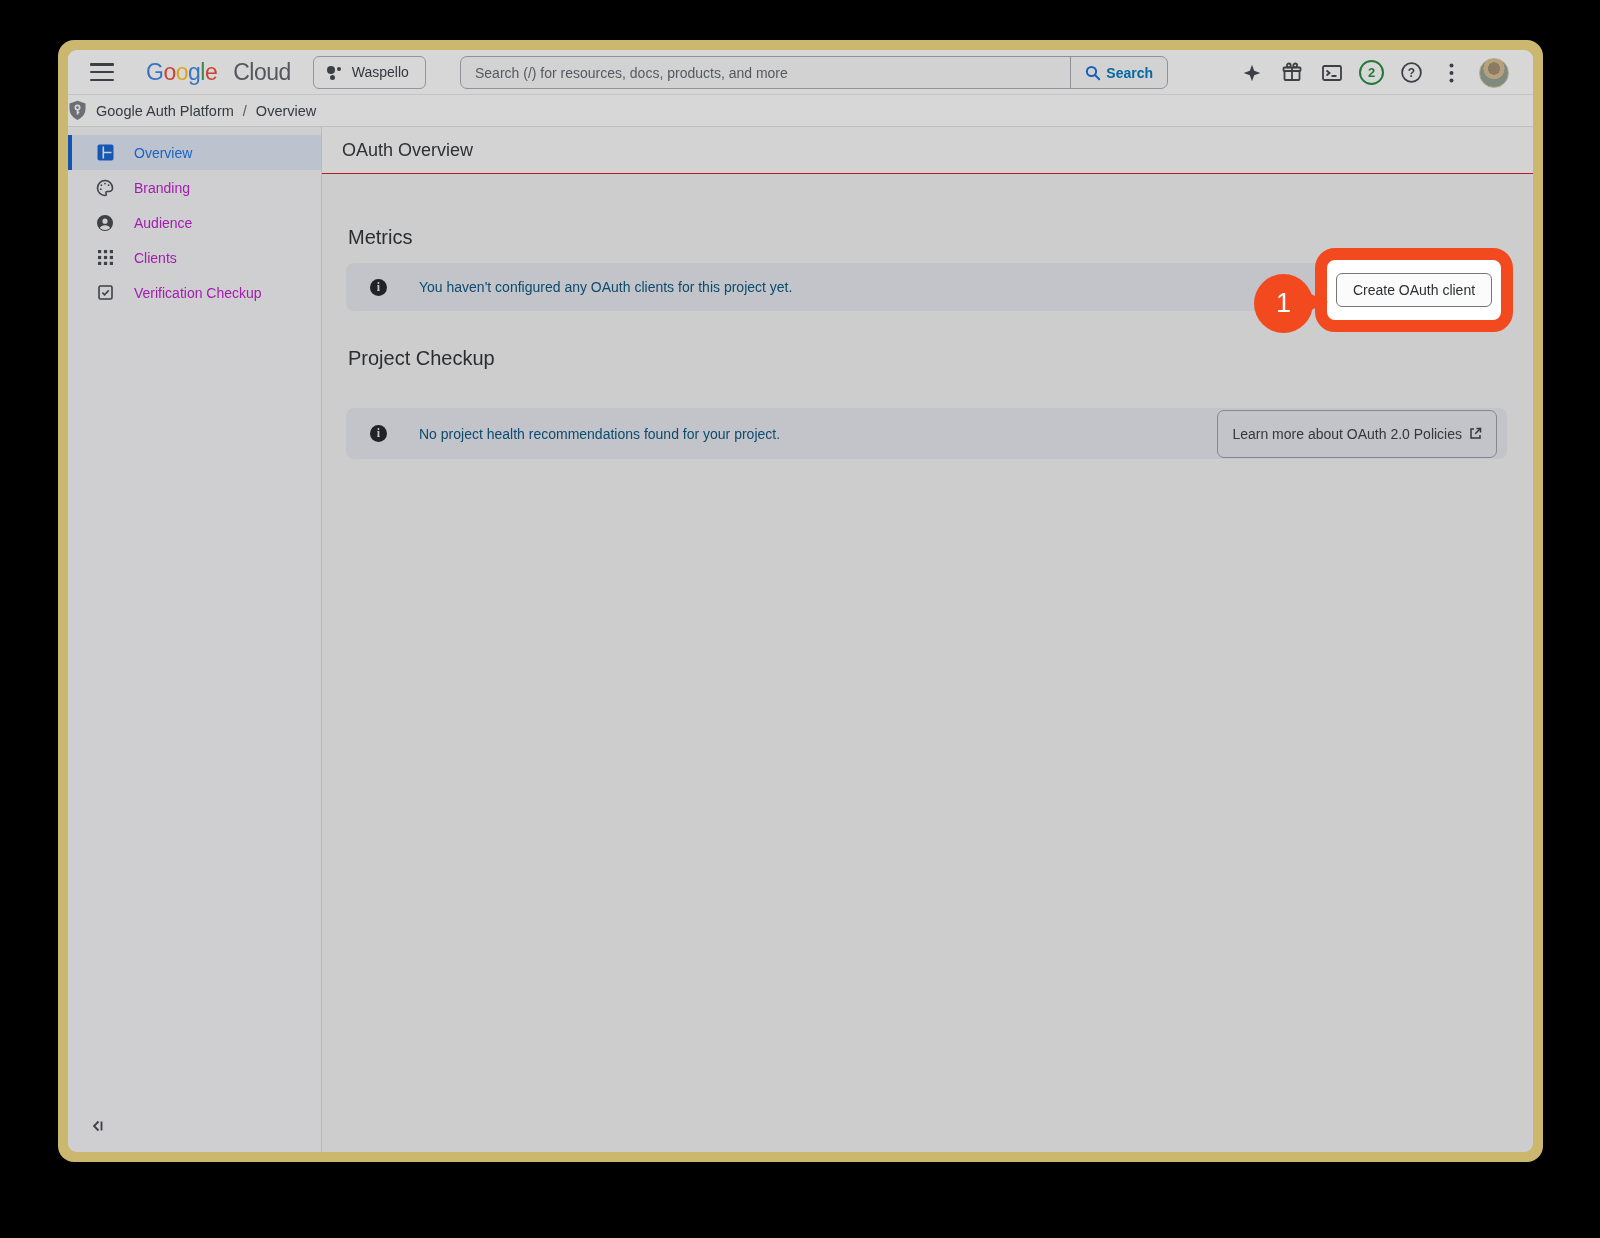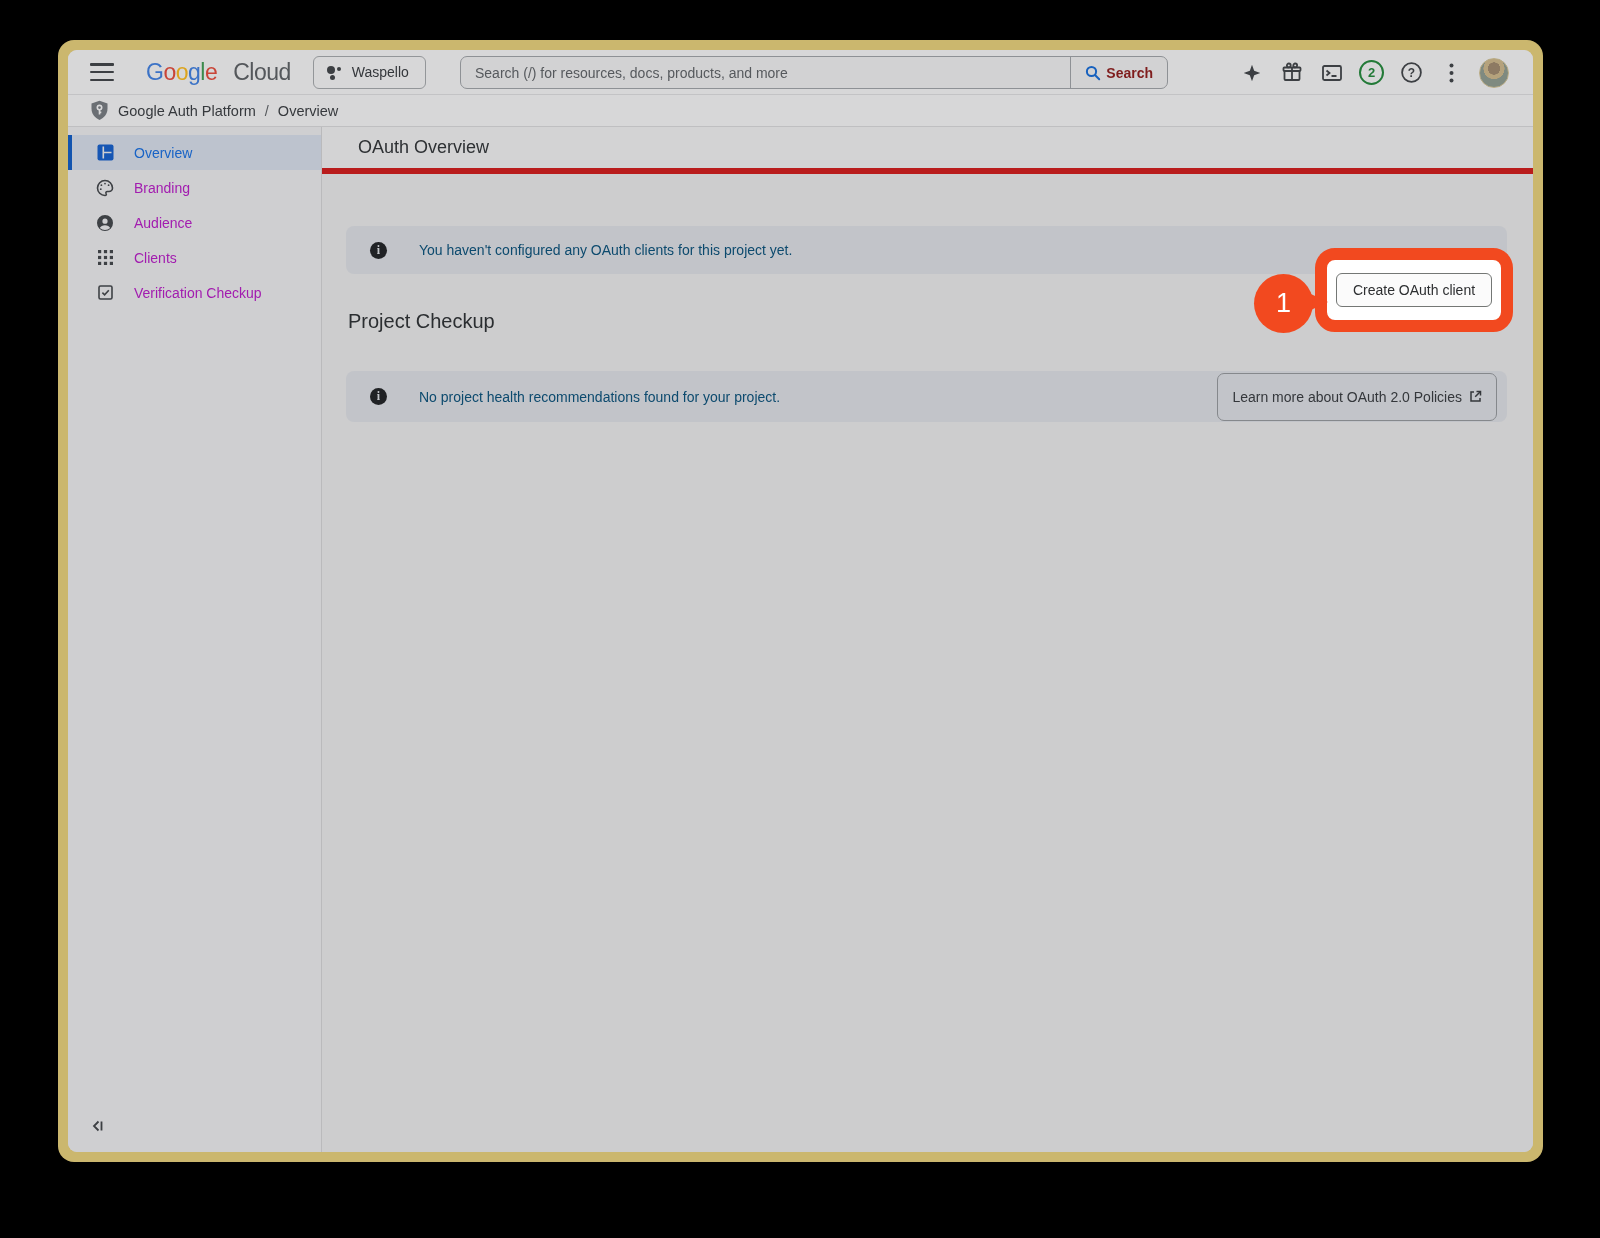--- a/index.html
+++ b/index.html
@@ -32,53 +32,53 @@
   .proj-ic i:nth-child(2){ width:4px; height:4px; left:11px; top:3px; }
   .proj-ic i:nth-child(3){ width:5px; height:5px; left:4px; top:11px; }
 
   .searchbox { position:absolute; left:392px; top:6px; width:708px; height:33px;
                border:1px solid #8E9195; border-radius:7px; display:flex; 
                background:#D2D2D3; overflow:hidden; }
   .searchbox input { flex:1; border:none; outline:none; background:transparent; padding:0 14px;
                      font-size:14px; color:#36393D; font-family:"Liberation Sans", sans-serif; }
   .searchbox input::placeholder { color:#56595D; opacity:1; }
   .search-btn { height:100%; border-left:1px solid #8E9195; display:flex; align-items:center;
-                gap:5px; padding:0 14px; cursor:pointer; color:#7f1d1d; font-size:14px; font-weight:600; }
+                gap:5px; padding:0 14px; cursor:pointer; color:#0369a1; font-size:14px; font-weight:600; }
 
   .top-icons { position:absolute; right:24px; top:0; height:45px; display:flex; align-items:center; gap:15px; }
   .tico { width:25px; height:25px; display:flex; align-items:center; justify-content:center;
           color:#3C3F43; cursor:pointer; }
   .badge2 { width:25px; height:25px; border:2px solid #237A38; border-radius:50%; color:#237A38;
             font-size:13px; font-weight:600; display:flex; align-items:center; justify-content:center; cursor:pointer; }
   .avatar { width:30px; height:30px; border-radius:50%; cursor:pointer;
             background:radial-gradient(circle at 50% 34%, #8d7a63 0 26%, #b5a27c 27% 45%, #7f8a80 46% 100%);
             border:1px solid #b9ab84; }
 
   
   .crumbbar { height:32px; background:#D7D7D8; flex:0 0 auto; display:flex; align-items:center;
-              border-bottom:1px solid #BFBFC1; padding-left:22px; gap:9px; }
+              border-bottom:1px solid #BFBFC1; gap:9px; }
   .crumb-txt { font-size:14.5px; color:#36393D; display:flex; gap:9px; align-items:center; }
   .crumb-sep { color:#56595D; }
 
   
   .main { flex:1; display:flex; min-height:0; }
   .sidebar { width:254px; flex:0 0 auto; background:#CFCFD1; border-right:1px solid #BABABc;
              position:relative; padding-top:8px; }
   .nav-item { height:35px; display:flex; align-items:center; gap:20px; padding-left:28px;
               font-size:14px; color:#a21caf; cursor:pointer; position:relative; }
   .nav-item .nico { width:18px; height:18px; display:flex; align-items:center; justify-content:center; color:#3E4145; }
   .nav-item.active { background:#BDC3CE; color:#1863C6; }
   .nav-item.active .nico { color:#1656B4; }
   .nav-item.active::before { content:""; position:absolute; left:0; top:0; bottom:0; width:4px; background:#1254AF; }
   .collapse-btn { position:absolute; left:22px; bottom:16px; width:20px; height:20px; cursor:pointer;
                   color:#3C3F43; display:flex; align-items:center; }
 
   .content { flex:1; display:flex; flex-direction:column; min-width:0; background:#CDCDCE; }
-  .content-header { height:47px; flex:0 0 auto; background:#D3D3D4; border-bottom:6px solid #b91c1c;
-                    display:flex; align-items:center; padding-left:36px; font-size:18px; color:#2E3134; }
+  .content-header { height:47px; flex:0 0 auto; background:#D3D3D4; border-bottom:1px solid #b91c1c;
+                    display:flex; align-items:center; padding-left:20px; font-size:18px; color:#2E3134; }
   .content-body { flex:1; padding:52px 26px 0 24px; }
   .sec-h { font-size:20px; line-height:23px; color:#2B2E31; font-weight:400; margin:0 0 14px 2px; }
   .sec-h.second { margin:36px 0 38px 2px; }
   .infobar { height:48px; background:#C2C4C9; border-radius:8px; display:flex; align-items:center;
              padding:0 10px 0 24px; position:relative; }
   .infobar.tall { height:51px; }
   .info-ic { width:17px; height:17px; border-radius:50%; background:#202225; color:#C2C4C9;
              font-size:12px; font-weight:700; display:flex; align-items:center; justify-content:center;
              font-family:"Liberation Serif", serif; flex:0 0 auto; }
   .info-msg { margin-left:32px; font-size:14px; color:#0c4a6e; }
@@ -273,20 +273,21 @@
           </svg>
         </div>
       </div>
 
       <div class="content">
         <div class="content-header">
           <span>OAuth Overview</span>
         </div>
 
         <div class="content-body">
+          <h2 class="sec-h">Metrics</h2>
 
           <div class="infobar">
             <span class="info-ic">i</span>
             <span class="info-msg">You haven't configured any OAuth clients for this project yet.</span>
           </div>
 
           <h2 class="sec-h second">Project Checkup</h2>
 
           <div class="infobar tall">
             <span class="info-ic">i</span>

